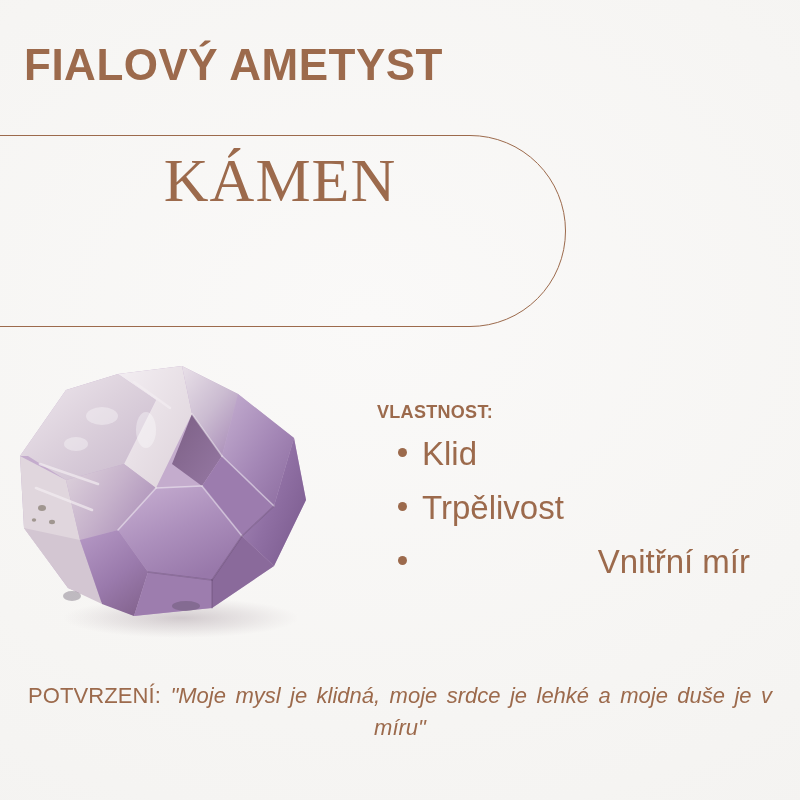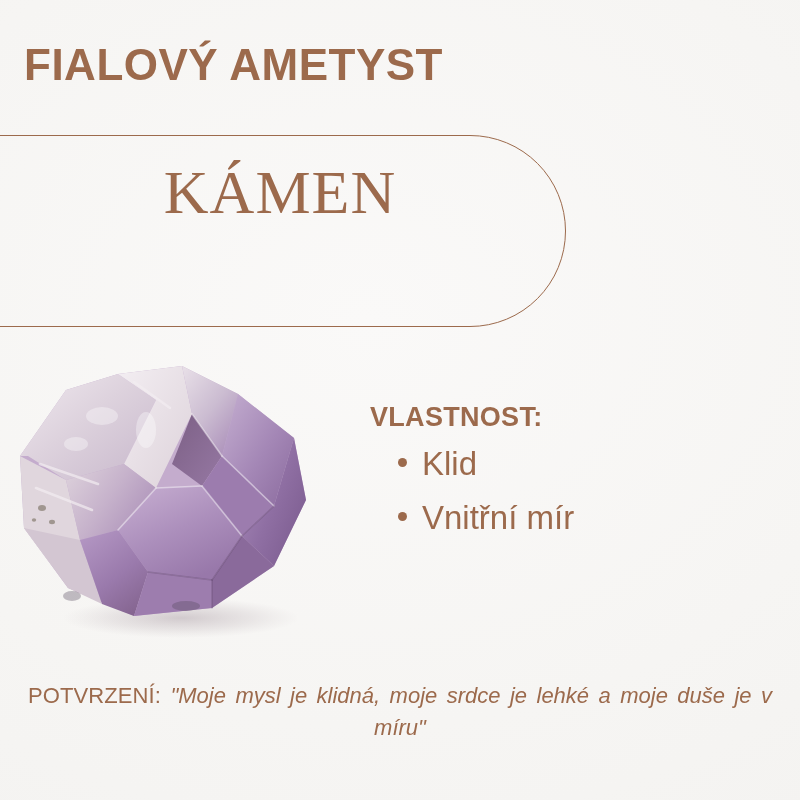--- a/index.html
+++ b/index.html
@@ -44,21 +44,21 @@
     width: 686px;
     height: 192px;
     border: 1.6px solid #9c6a4c;
     border-radius: 96px;
     box-sizing: border-box;
     background: transparent;
   }
   #headline {
     position: absolute;
     left: 0;
-    top: 148px;
+    top: 136px;
     width: 560px;
     text-align: center;
     font-family: "Liberation Serif", serif;
     font-size: 62px;
     line-height: 1.42;
     color: #9c6a4c;
     letter-spacing: 1px;
   }
   #headline .l1 { display: block; }
   #headline .l2 { display: block; }
@@ -74,40 +74,40 @@
   #crystal-wrap svg { display: block; }
 
   
   #props {
     position: absolute;
     left: 370px;
     top: 402px;
     width: 380px;
   }
   #props-title {
-    font-size: 27px;
+    font-size: 18px;
     font-weight: 700;
     color: #9c6a4c;
     letter-spacing: 0.3px;
-    margin: 0 0 14px 0;
+    margin: 0 0 14px 7px;
   }
   #props ul {
     list-style: none;
     margin: 0;
     padding: 0 0 0 28px;
   }
   #props li {
     position: relative;
     font-size: 33px;
     color: #9c6a4c;
     line-height: 1;
     margin-bottom: 21px;
     padding-left: 24px;
   }
-  #props li:last-child { margin-bottom: 0; }
+  #props li:last-child { margin-bottom: 0; text-align: right; }
   #props li::before {
     content: "";
     position: absolute;
     left: 0;
     top: 11px;
     width: 9px;
     height: 9px;
     border-radius: 50%;
     background: #9c6a4c;
   }
@@ -273,20 +273,21 @@
           <ellipse cx="140" cy="70" rx="10" ry="18"></ellipse>
         </g>
       </g>
     </svg>
   </div>
 
   <div id="props">
     <div id="props-title">VLASTNOST:</div>
     <ul>
       <li>Klid</li>
+      <li>Trpělivost</li>
       <li>Vnitřní mír</li>
     </ul>
   </div>
 
   <div id="affirm">
     <span id="affirm-label">POTVRZENÍ:</span>
     <span id="affirm-quote">"Moje mysl je klidná, moje srdce je lehké a moje duše je v míru"</span>
   </div>
 
 </div>

